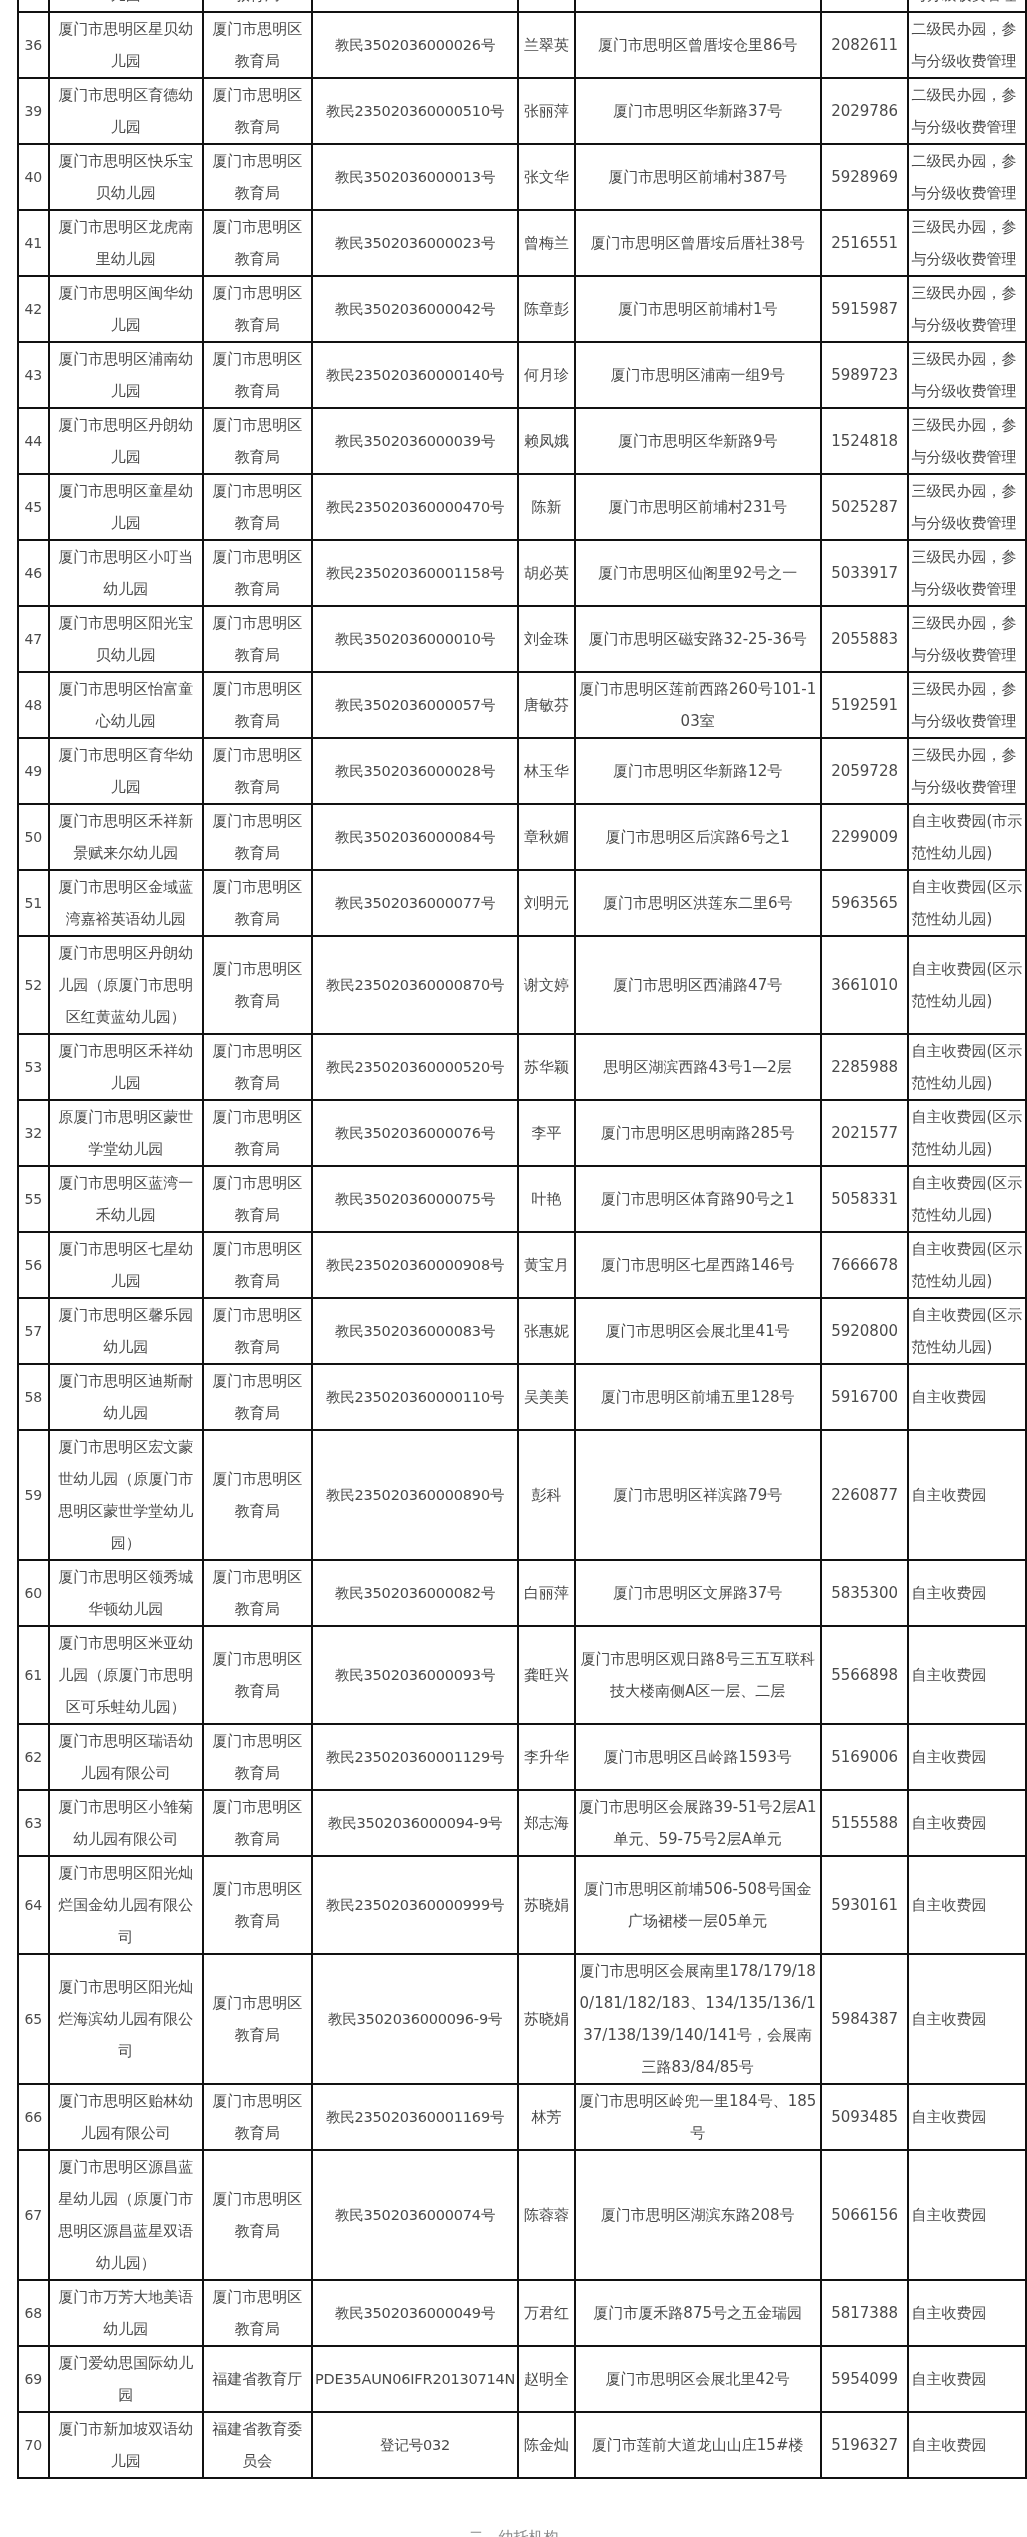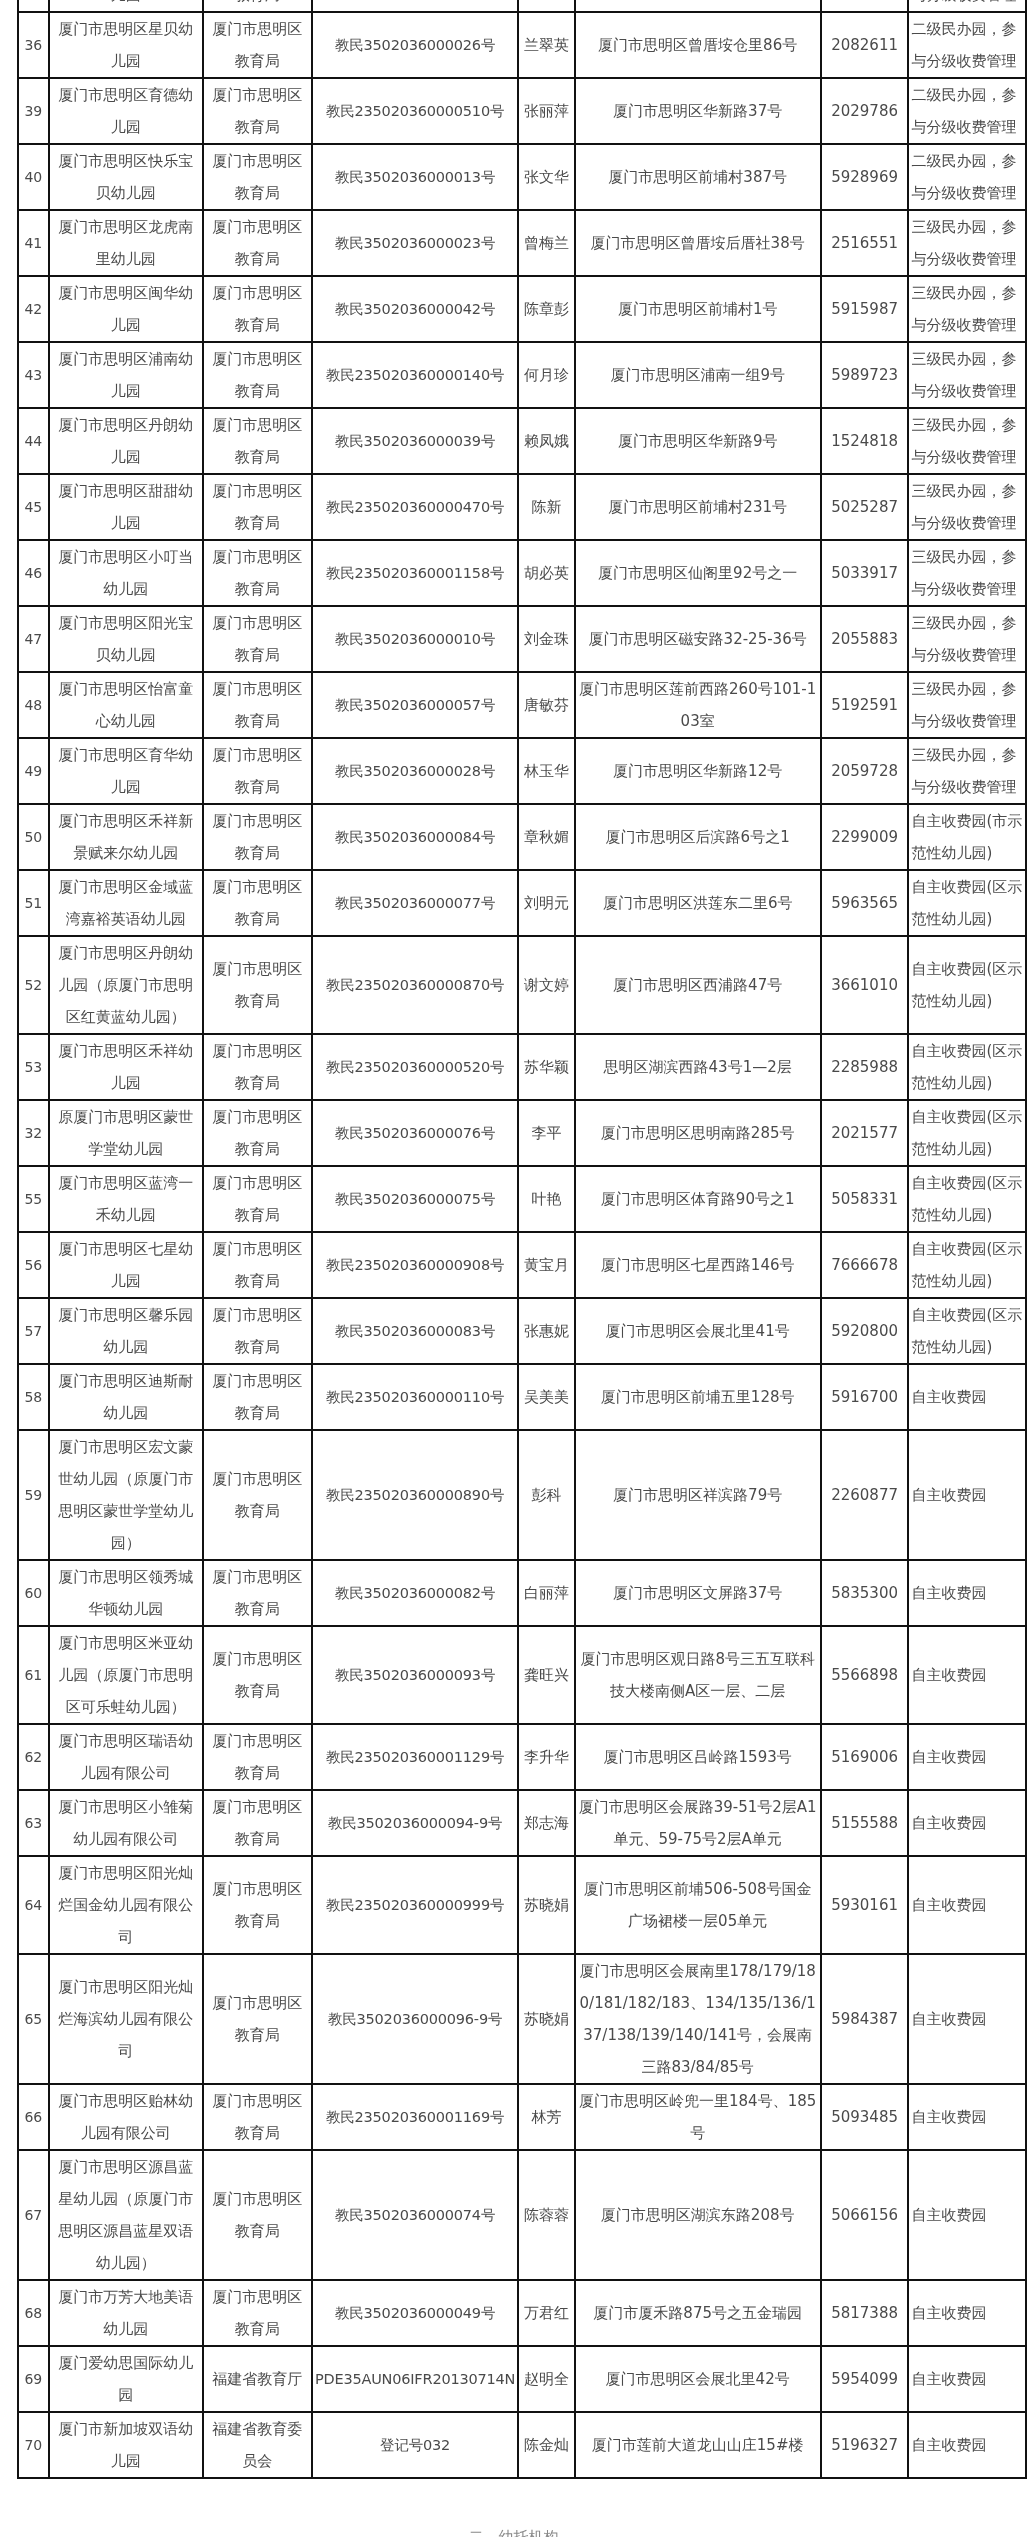--- a/index.html
+++ b/index.html
@@ -106,21 +106,21 @@
         <td class="name">厦门市思明区丹朗幼儿园</td>
         <td>厦门市思明区教育局</td>
         <td class="id">教民3502036000039号</td>
         <td>赖凤娥</td>
         <td>厦门市思明区华新路9号</td>
         <td>1524818</td>
         <td class="type">三级民办园，参与分级收费管理</td>
       </tr>
       <tr style="height: 65px;">
         <td class="num">45</td>
-        <td class="name">厦门市思明区甜甜幼儿园</td>
+        <td class="name">厦门市思明区童星幼儿园</td>
         <td>厦门市思明区教育局</td>
         <td class="id">教民235020360000470号</td>
         <td>陈新</td>
         <td>厦门市思明区前埔村231号</td>
         <td>5025287</td>
         <td class="type">三级民办园，参与分级收费管理</td>
       </tr>
       <tr style="height: 65px;">
         <td class="num">46</td>
         <td class="name">厦门市思明区小叮当幼儿园</td>

